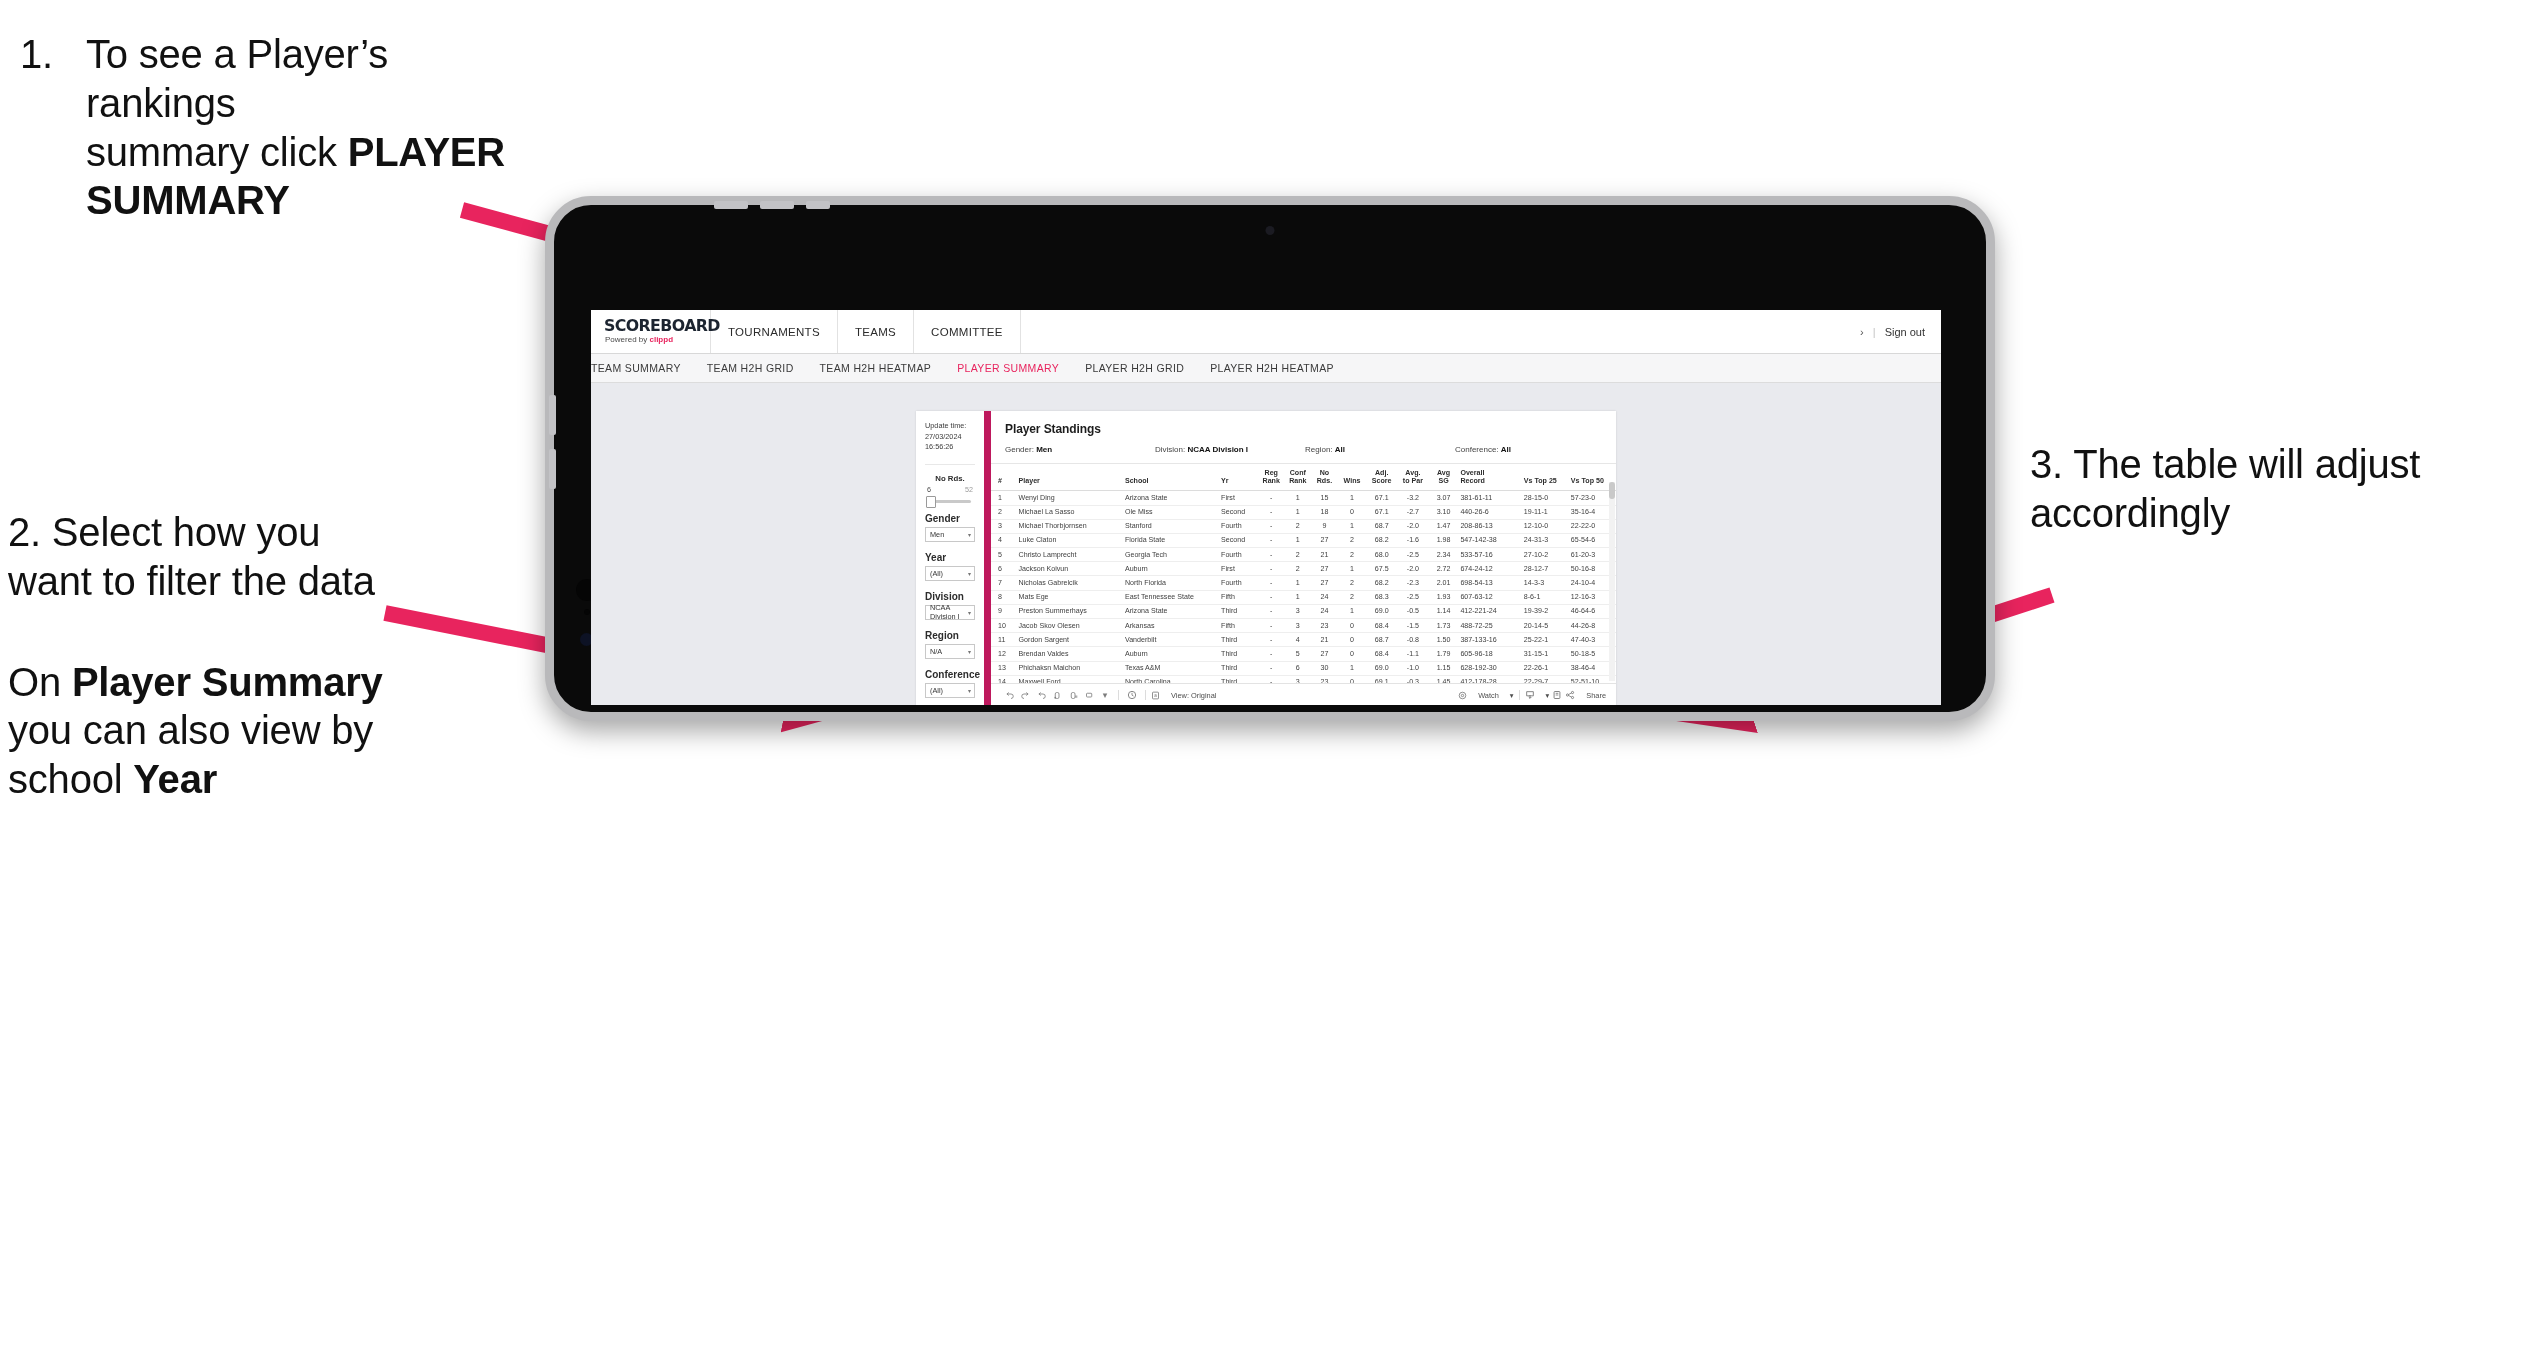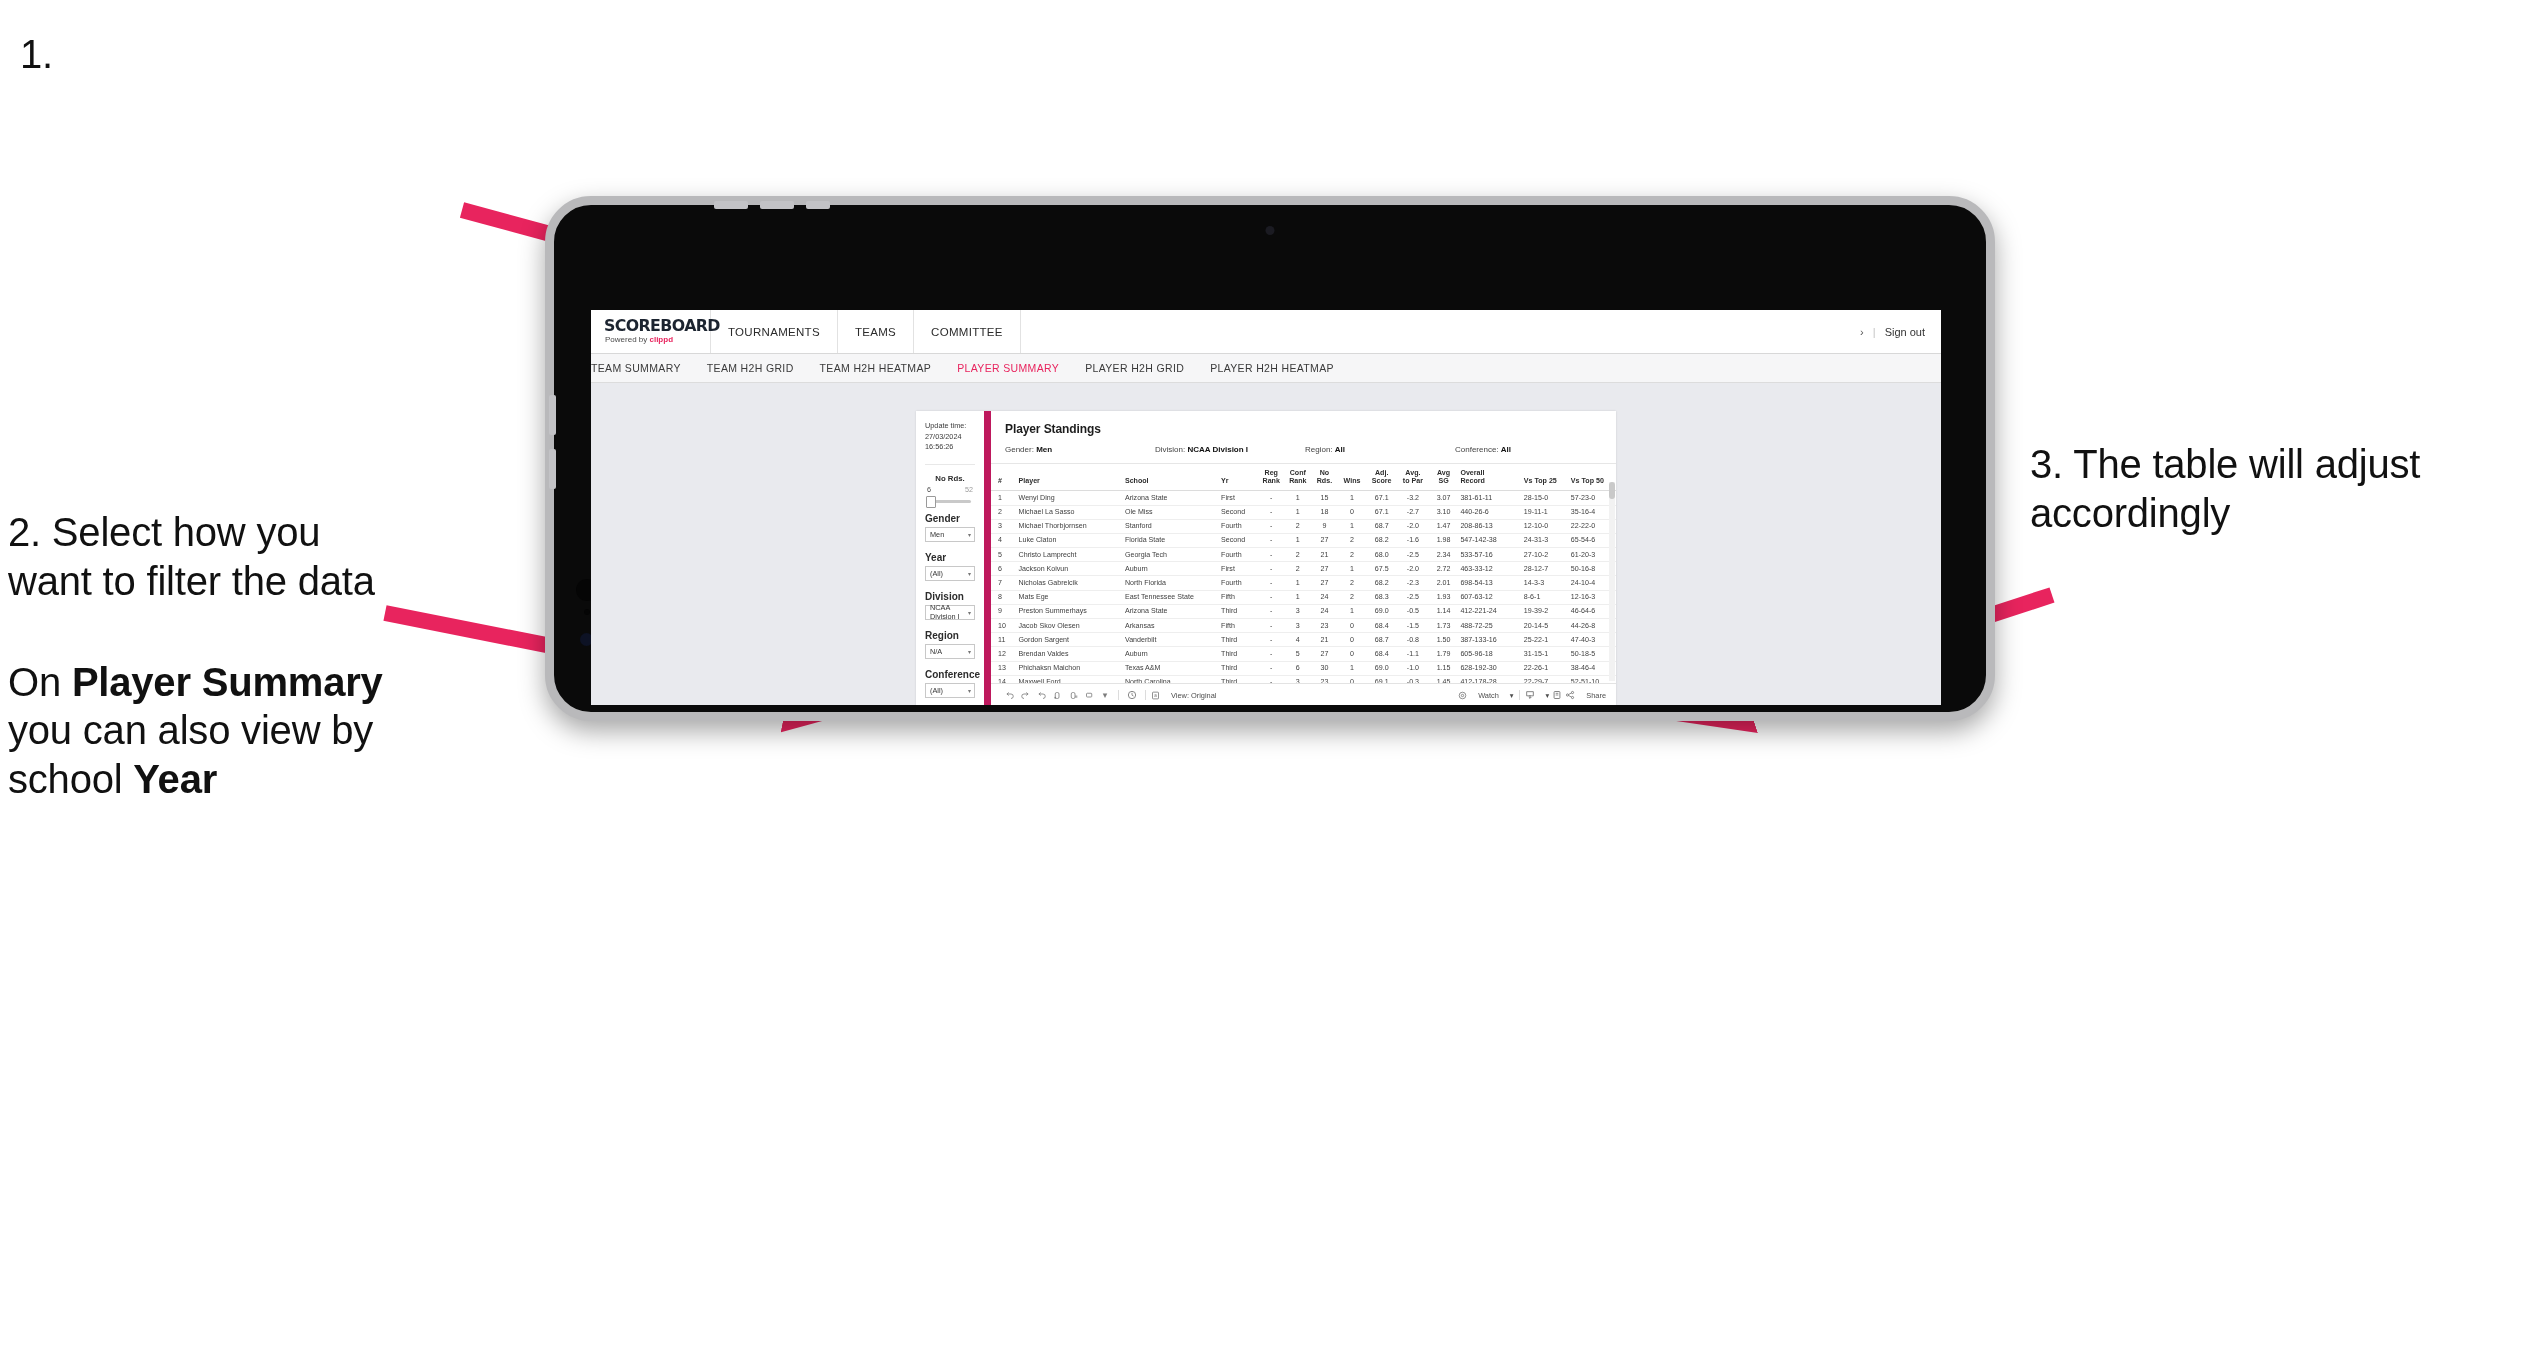--- a/index.html
+++ b/index.html
@@ -224,20 +224,25 @@
   .tb-item{display:flex;align-items:center;gap:11px;cursor:pointer;color:#4d4d4d;}
   .tb-spacer{flex:1;}
   .tb-label{font-size:7.4px;}
   svg{display:block;}
 </style>
 </head>
 <body>
 
 <div class="callout" id="callout-1">
   <span class="num">1.</span>
+  <span class="body">
+    <span>To see a Player’s rankings</span><br>
+    <span>summary click </span><b>PLAYER</b><br>
+    <b>SUMMARY</b>
+  </span>
 </div>
 
 <div class="callout" id="callout-2">
   <span class="para">2. Select how you want to filter the data</span>
   <span class="para2"><span>On </span><b>Player Summary</b><span> you can also view by school </span><b>Year</b></span>
 </div>
 
 <div class="callout" id="callout-3">3. The table will adjust accordingly</div>
 
 <svg class="arrows" viewBox="0 0 2526 1359">
@@ -478,21 +483,21 @@
                         <td class="c-player">Jackson Koivun</td>
                         <td class="c-school">Auburn</td>
                         <td class="c-yr">First</td>
                         <td class="c-reg">-</td>
                         <td class="c-conf">2</td>
                         <td class="c-nords">27</td>
                         <td class="c-wins">1</td>
                         <td class="c-adj">67.5</td>
                         <td class="c-par">-2.0</td>
                         <td class="c-sg">2.72</td>
-                        <td class="c-rec">463-33-12</td>
+                        <td class="c-rec">674-24-12</td>
                         <td class="c-t25">28-12-7</td>
                         <td class="c-t50">50-16-8</td>
                       </tr>
                       <tr>
                         <td class="c-rank">7</td>
                         <td class="c-player">Nicholas Gabrelcik</td>
                         <td class="c-school">North Florida</td>
                         <td class="c-yr">Fourth</td>
                         <td class="c-reg">-</td>
                         <td class="c-conf">1</td>

